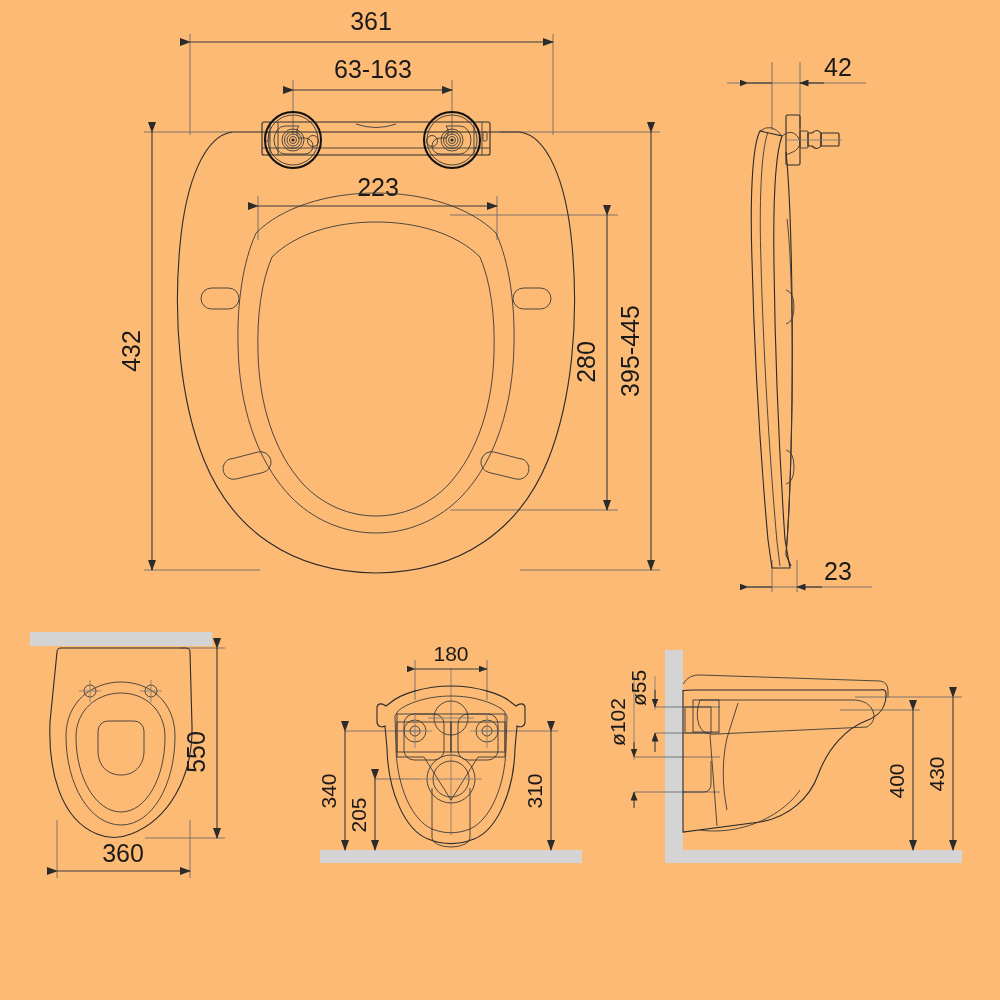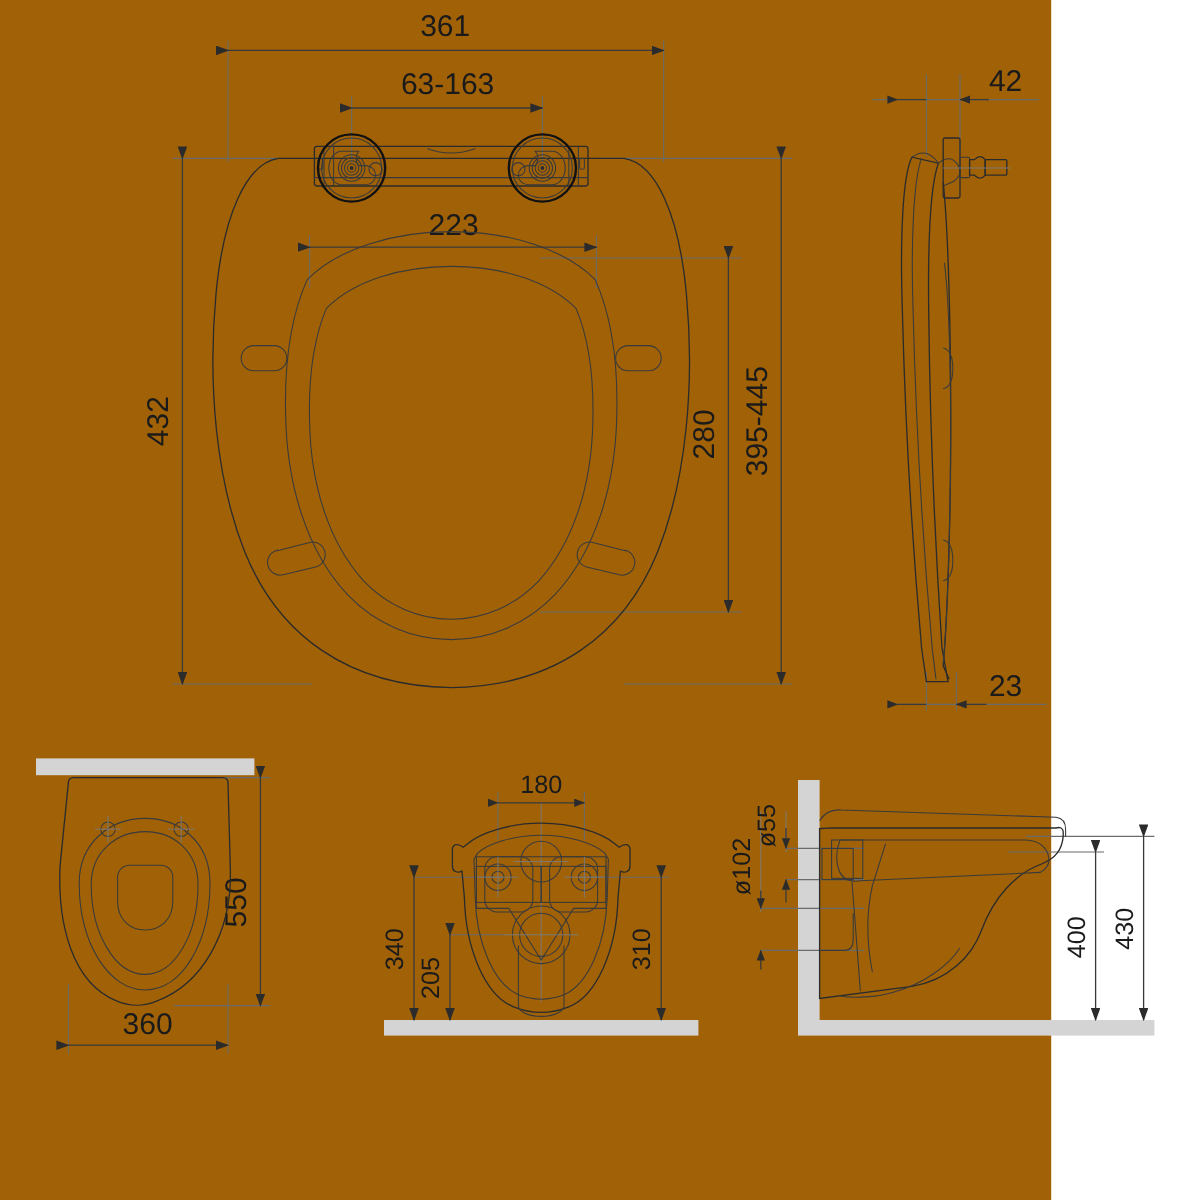--- a/index.html
+++ b/index.html
@@ -1,17 +1,17 @@
 <!DOCTYPE html>
 <html><head>
 <meta charset="utf-8">
 <style>
   html,body{margin:0;padding:0;background:#ffffff;}
   body{width:1000px;height:1000px;font-family:"Liberation Sans",sans-serif;overflow:hidden;}
-  #stage{position:relative;width:876px;height:1000px;background:#a16207;}
+  #stage{position:relative;width:1000px;height:1000px;background:#fdba74;}
   svg.draw{position:absolute;left:0;top:0;width:1000px;height:1000px;}
   .dimtxt{font-family:"Liberation Sans",sans-serif;font-size:25px;fill:#1a1a1a;}
   .dimtxt-sm{font-family:"Liberation Sans",sans-serif;font-size:21px;fill:#1a1a1a;}
   .obj{stroke:#2b2b2b;stroke-width:1.1;fill:none;}
   .objthin{stroke:#3a3a3a;stroke-width:0.9;fill:none;}
   .objbold{stroke:#111;stroke-width:2;fill:none;}
   .ext{stroke:#6b6b6b;stroke-width:0.9;fill:none;}
   .dimline{stroke:#3a3a3a;stroke-width:1.1;fill:none;}
   .wall{fill:#d4d4d4;}
   .ctr{stroke:#7a7a7a;stroke-width:0.8;fill:none;}

